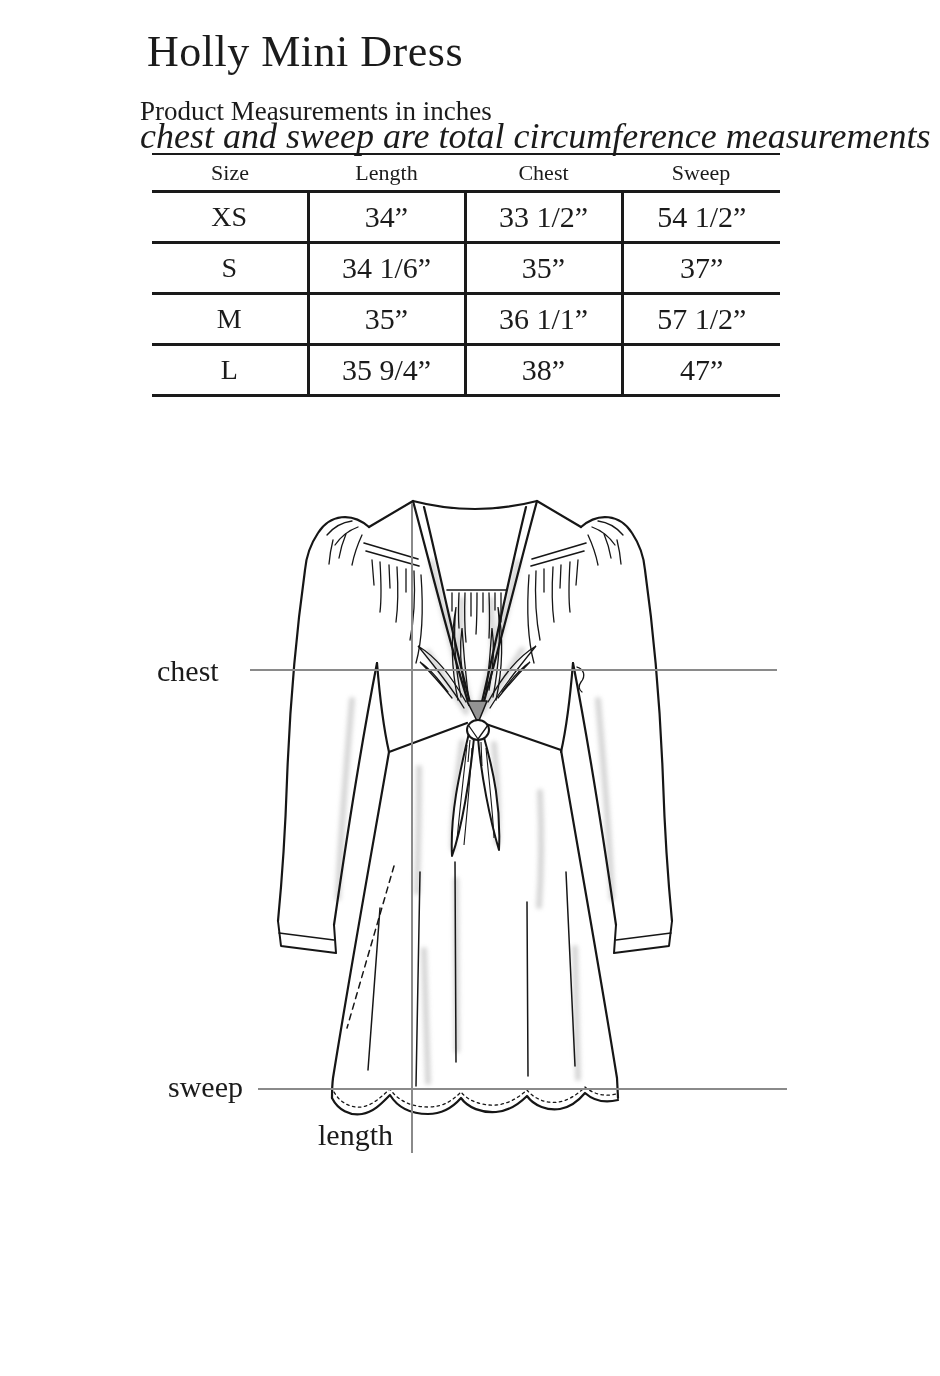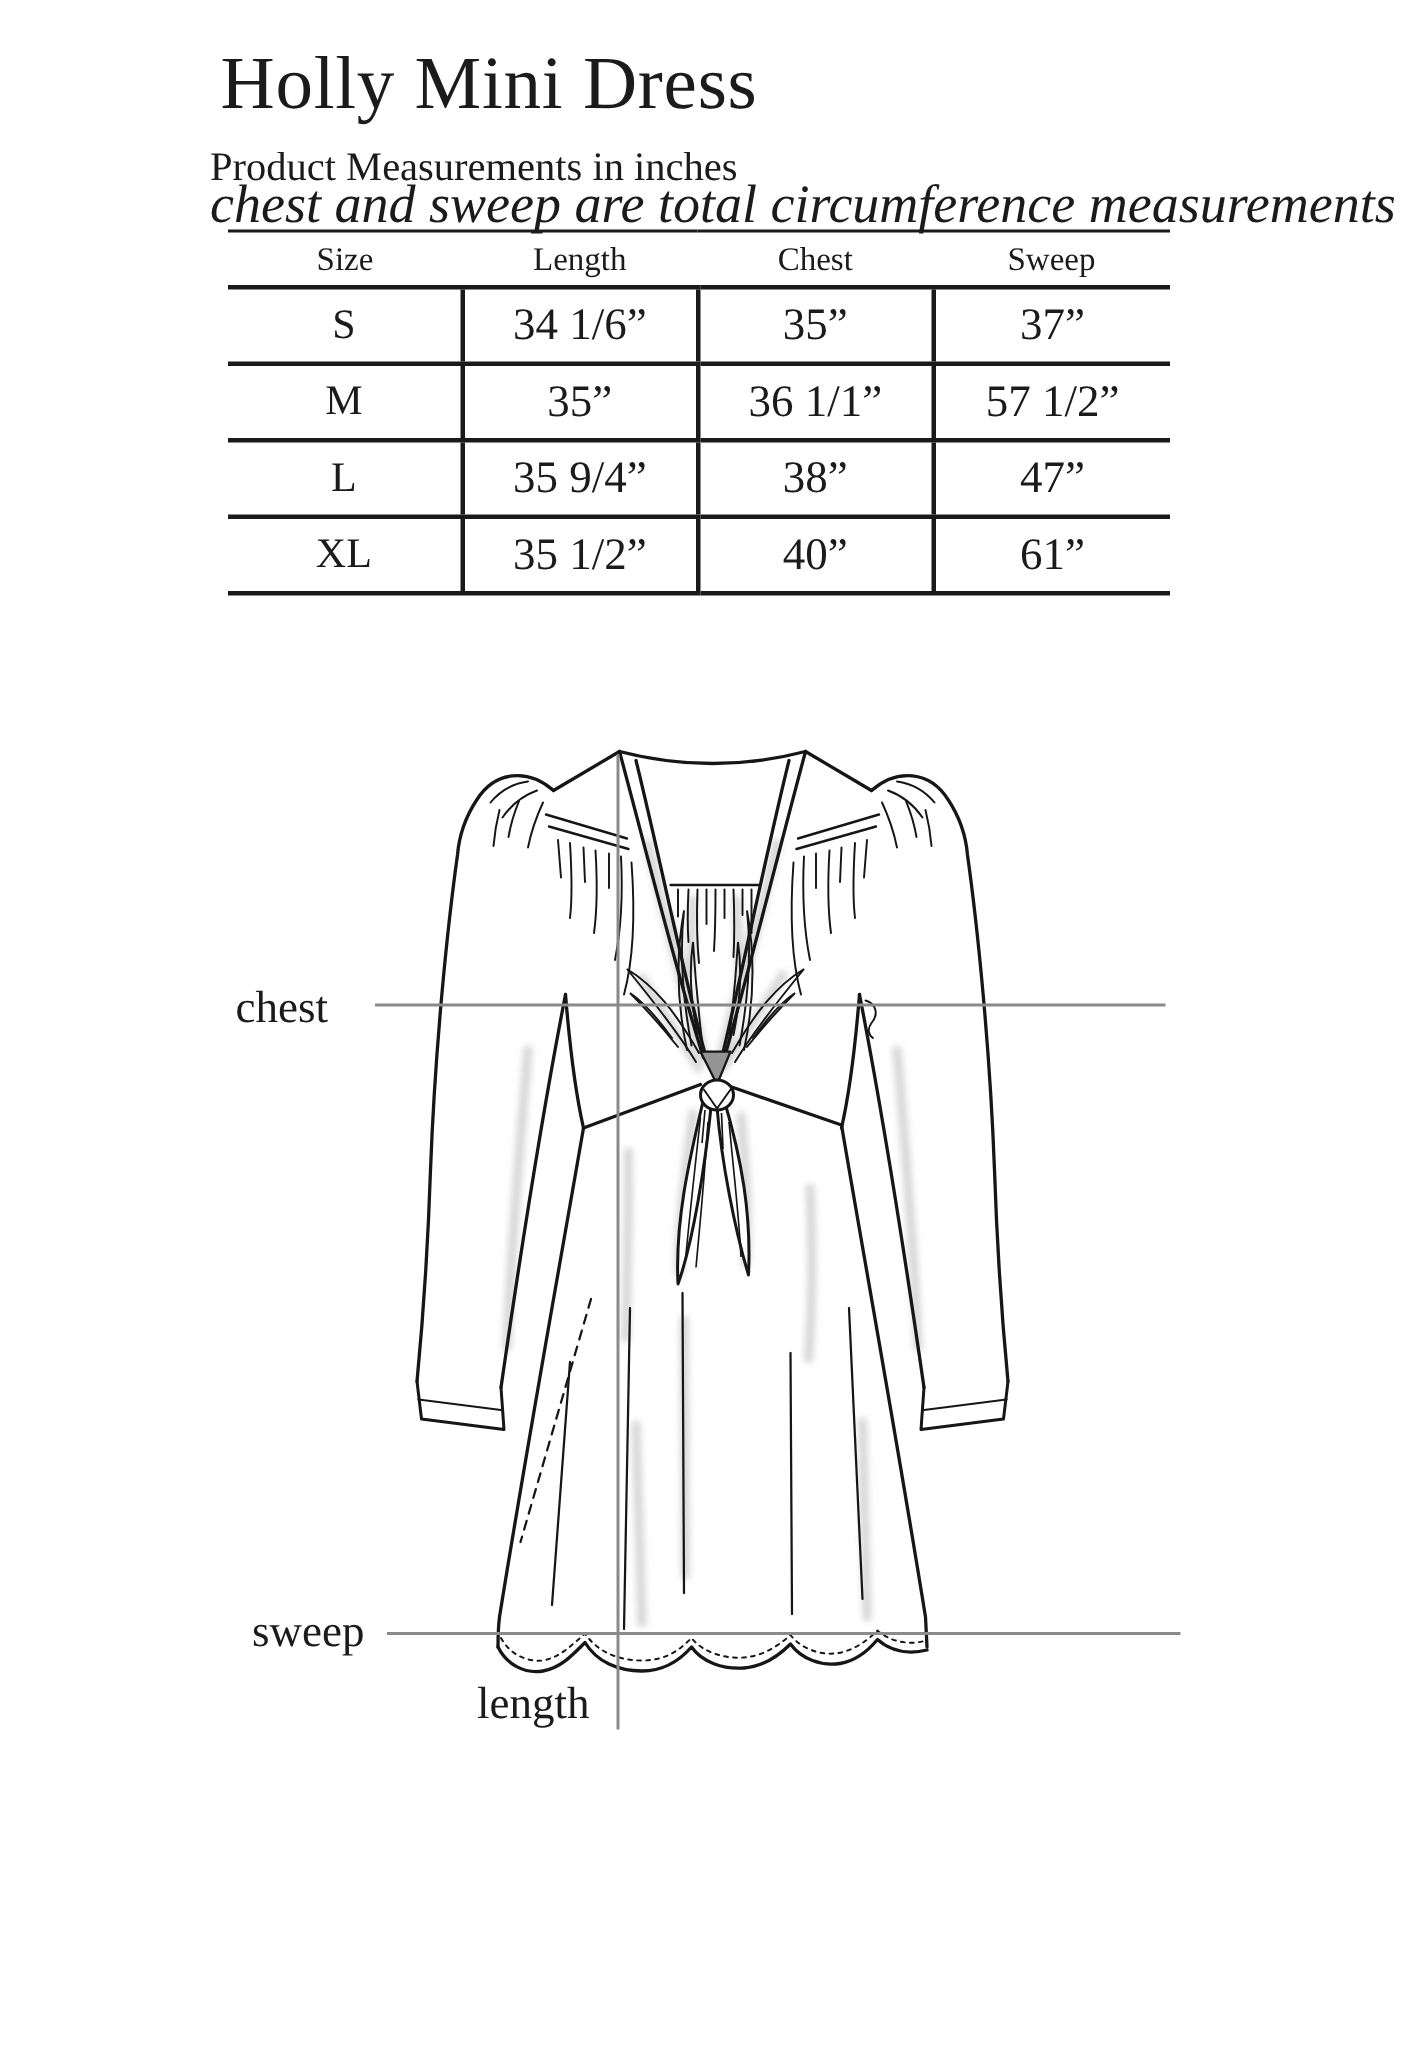--- a/index.html
+++ b/index.html
@@ -1,21 +1,21 @@
 <!DOCTYPE html>
 <html><head>
 <meta charset="utf-8">
 <style>
   html,body{margin:0;padding:0;}
   body{
     width:940px;height:1376px;position:relative;overflow:hidden;
     background:#ffffff;color:#1b1b1b;
     font-family:"Liberation Serif", serif;
   }
-  .title{position:absolute;left:147px;top:28px;font-size:50px;line-height:1.1;letter-spacing:.5px;white-space:nowrap;}
+  .title{position:absolute;left:147px;top:28px;font-size:44px;line-height:1.1;letter-spacing:.5px;white-space:nowrap;}
   .subtitle{position:absolute;left:140px;top:96px;font-size:27px;white-space:nowrap;}
   .note{position:absolute;left:140px;top:115px;font-size:36px;font-style:italic;white-space:nowrap;}
 
   table.size-table{
     position:absolute;left:152px;top:153px;width:628px;
     border-collapse:collapse;table-layout:fixed;
   }
   table.size-table th{
     font-weight:normal;font-size:22px;height:35px;padding:0;text-align:center;
     border-top:2px solid #1a1a1a;border-bottom:3px solid #1a1a1a;
@@ -41,42 +41,42 @@
   <thead>
     <tr>
       <th style="width:156px">Size</th>
       <th style="width:157px">Length</th>
       <th style="width:157px">Chest</th>
       <th style="width:158px">Sweep</th>
     </tr>
   </thead>
   <tbody>
     <tr>
+      <td class="size-cell">XS</td>
+      <td>34”</td>
+      <td>33 1/2”</td>
+      <td>54 1/2”</td>
+    </tr>
+    <tr>
       <td class="size-cell">S</td>
       <td>34 1/6”</td>
       <td>35”</td>
       <td>37”</td>
     </tr>
     <tr>
       <td class="size-cell">M</td>
       <td>35”</td>
       <td>36 1/1”</td>
       <td>57 1/2”</td>
     </tr>
     <tr>
       <td class="size-cell">L</td>
       <td>35 9/4”</td>
       <td>38”</td>
       <td>47”</td>
-    </tr>
-    <tr>
-      <td class="size-cell">XL</td>
-      <td>35 1/2”</td>
-      <td>40”</td>
-      <td>61”</td>
     </tr>
   </tbody>
 </table>
 
 <svg class="sketch" viewBox="0 478 940 700" xmlns="http://www.w3.org/2000/svg">
   <defs>
     <filter id="soft" x="-60%" y="-60%" width="220%" height="220%">
       <feGaussianBlur stdDeviation="2.2"></feGaussianBlur>
     </filter>
   </defs>

